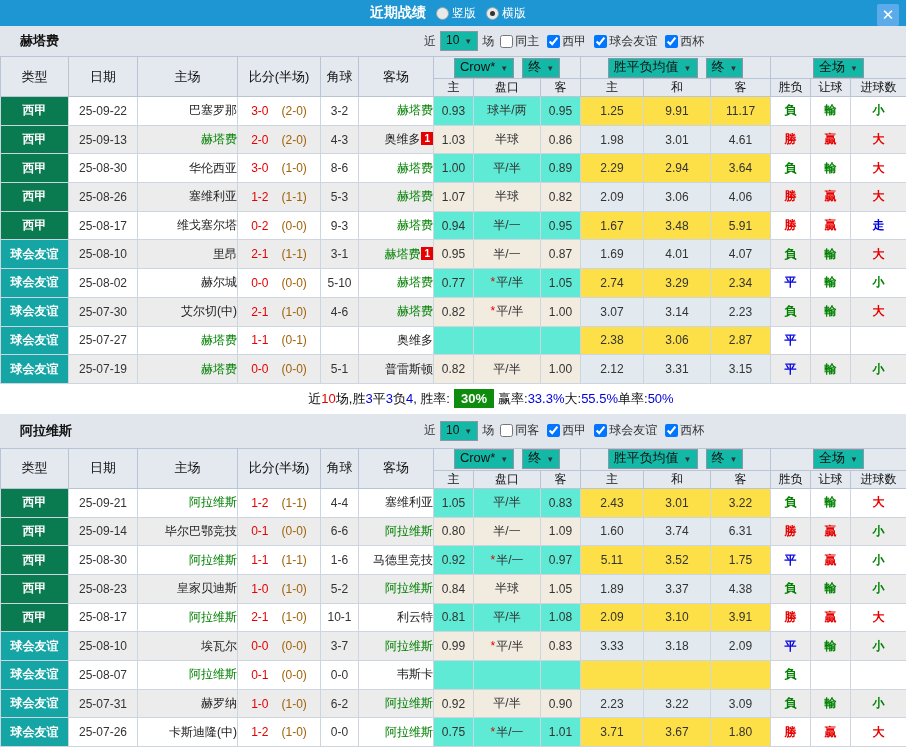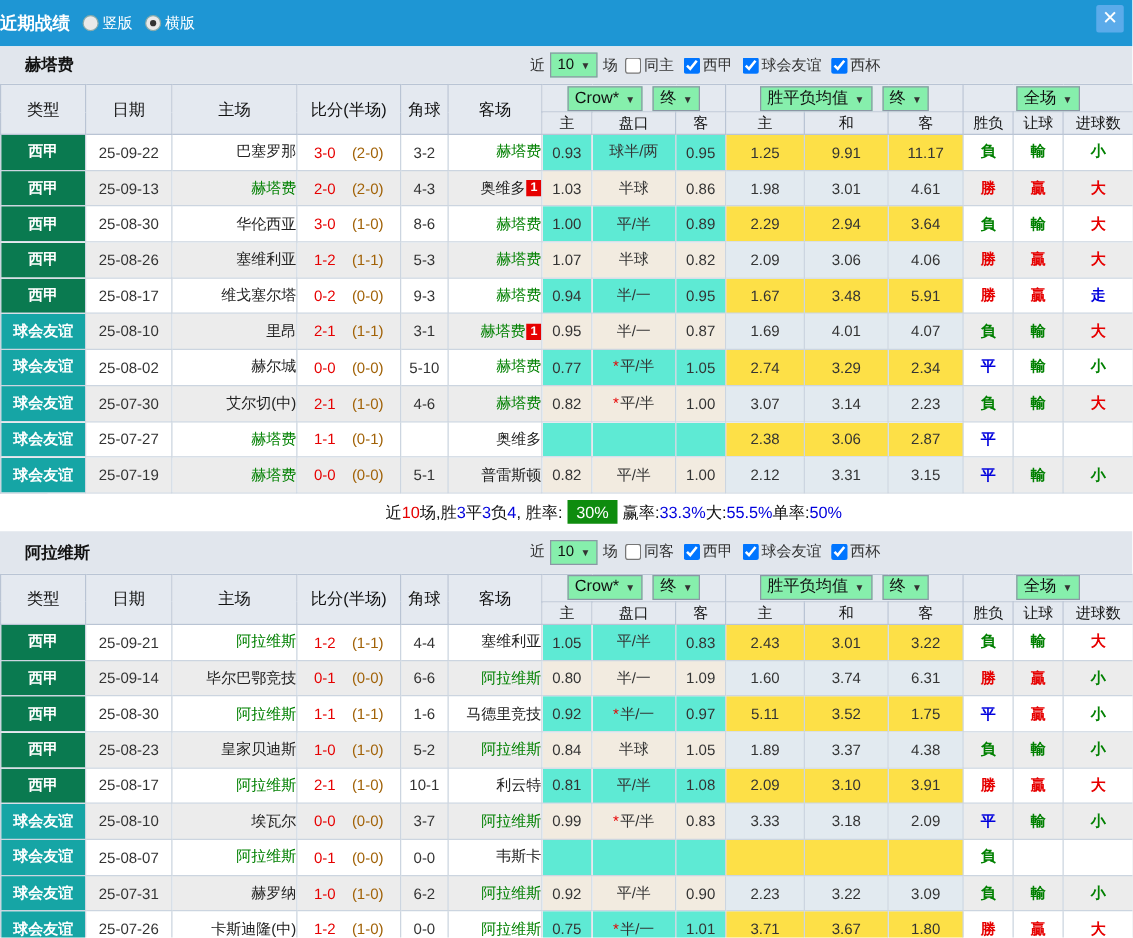--- a/index.html
+++ b/index.html
@@ -1,36 +1,36 @@
 <!DOCTYPE html>
 <html><head>
 <meta charset="utf-8">
 <style>
   html,body{margin:0;padding:0;width:906px;height:750px;overflow:hidden;background:#fff;
     font-family:"Liberation Sans","DejaVu Sans",sans-serif;font-size:12px;color:#333;}
   .app{width:906px;height:750px;position:relative;}
 
   
-  .topbar{height:37px;background:#1e96d4;position:relative;display:flex;align-items:center;}
+  .topbar{height:26px;background:#1e96d4;position:relative;display:flex;align-items:center;justify-content:center;}
   .topbar .title{color:#fff;font-weight:bold;font-size:14px;margin-right:10px;}
   .radio-item{display:inline-flex;align-items:center;color:#fff;font-size:12px;margin-right:10px;cursor:pointer;}
   .radio{width:11px;height:11px;border-radius:50%;background:#e9e9e9;border:1px solid #8aa;display:inline-block;margin-right:3px;position:relative;}
   .radio.checked::after{content:"";position:absolute;left:3px;top:3px;width:5px;height:5px;border-radius:50%;background:#333;}
   .close{position:absolute;right:7px;top:4px;width:22px;height:22px;background:#5babea;border-radius:2px;
     color:#fff;font-size:15px;font-weight:bold;line-height:22px;text-align:center;cursor:pointer;}
 
   
   .band{background:#e1e6ed;position:relative;}
   .band.b1{height:30px;}
   .band.b2{height:34px;}
   .band .team{position:absolute;left:20px;top:50%;transform:translateY(-50%);font-size:13px;font-weight:bold;color:#111;}
   .filters{position:absolute;left:424px;top:50%;transform:translateY(-50%);display:flex;align-items:center;white-space:nowrap;}
   .filters label{display:inline-flex;align-items:center;margin-right:2px;}
   .filters input[type=checkbox]{width:13px;height:13px;margin:0 2px 0 6px;}
-  .sel{display:inline-block;background:#86efac;border:1px solid #8c97a5;padding:1px 5px;margin:0 4px;color:#111;cursor:pointer;line-height:14px;}
+  .sel{display:inline-block;background:#14b8a6;border:1px solid #8c97a5;padding:1px 5px;margin:0 4px;color:#111;cursor:pointer;line-height:14px;}
   .sel .car{font-style:normal;font-size:8px;margin-left:5px;color:#333;}
 
   
   table.grid{border-collapse:collapse;table-layout:fixed;width:906px;}
   .grid th,.grid td{border:1px solid #ccd5e0;text-align:center;overflow:hidden;white-space:nowrap;padding:0;}
   .grid thead th{background:#e4e9f0;color:#111;font-weight:normal;font-size:13px;border-color:#b9c4d4;}
   .grid tr.h1row th{height:21px;}
   .grid tr.h2row th{height:15px;font-size:12px;}
   .grid td{height:27.7px;font-size:12px;}
   tr.odd td{background:#fff;}
@@ -51,21 +51,21 @@
   .c-r{color:#e60000;}
   .c-g{color:#008000;}
   .c-b{color:#0000dd;}
   .badge{display:inline-block;background:#e60000;color:#fff;font-size:10px;font-weight:bold;
     padding:0 3px;line-height:13px;margin-left:1px;vertical-align:1px;}
 
   
   .summary{height:30px;display:flex;align-items:center;justify-content:center;background:#fff;font-size:13px;color:#111;position:relative;left:38px;}
   .summary .blue{color:#0000dd;}
   .summary .red{color:#e60000;}
-  .summary .rate-badge{background:#0e8c0e;color:#fff;font-weight:normal;padding:2px 7px;margin:0 4px;}
+  .summary .rate-badge{background:#0e8c0e;color:#fff;font-weight:bold;padding:2px 7px;margin:0 4px;}
 </style>
 </head>
 <body>
 
 <div class="app">
 
   <div class="topbar">
     <span class="title">近期战绩</span>
     <span class="radio-item">
       <span class="radio"></span>

